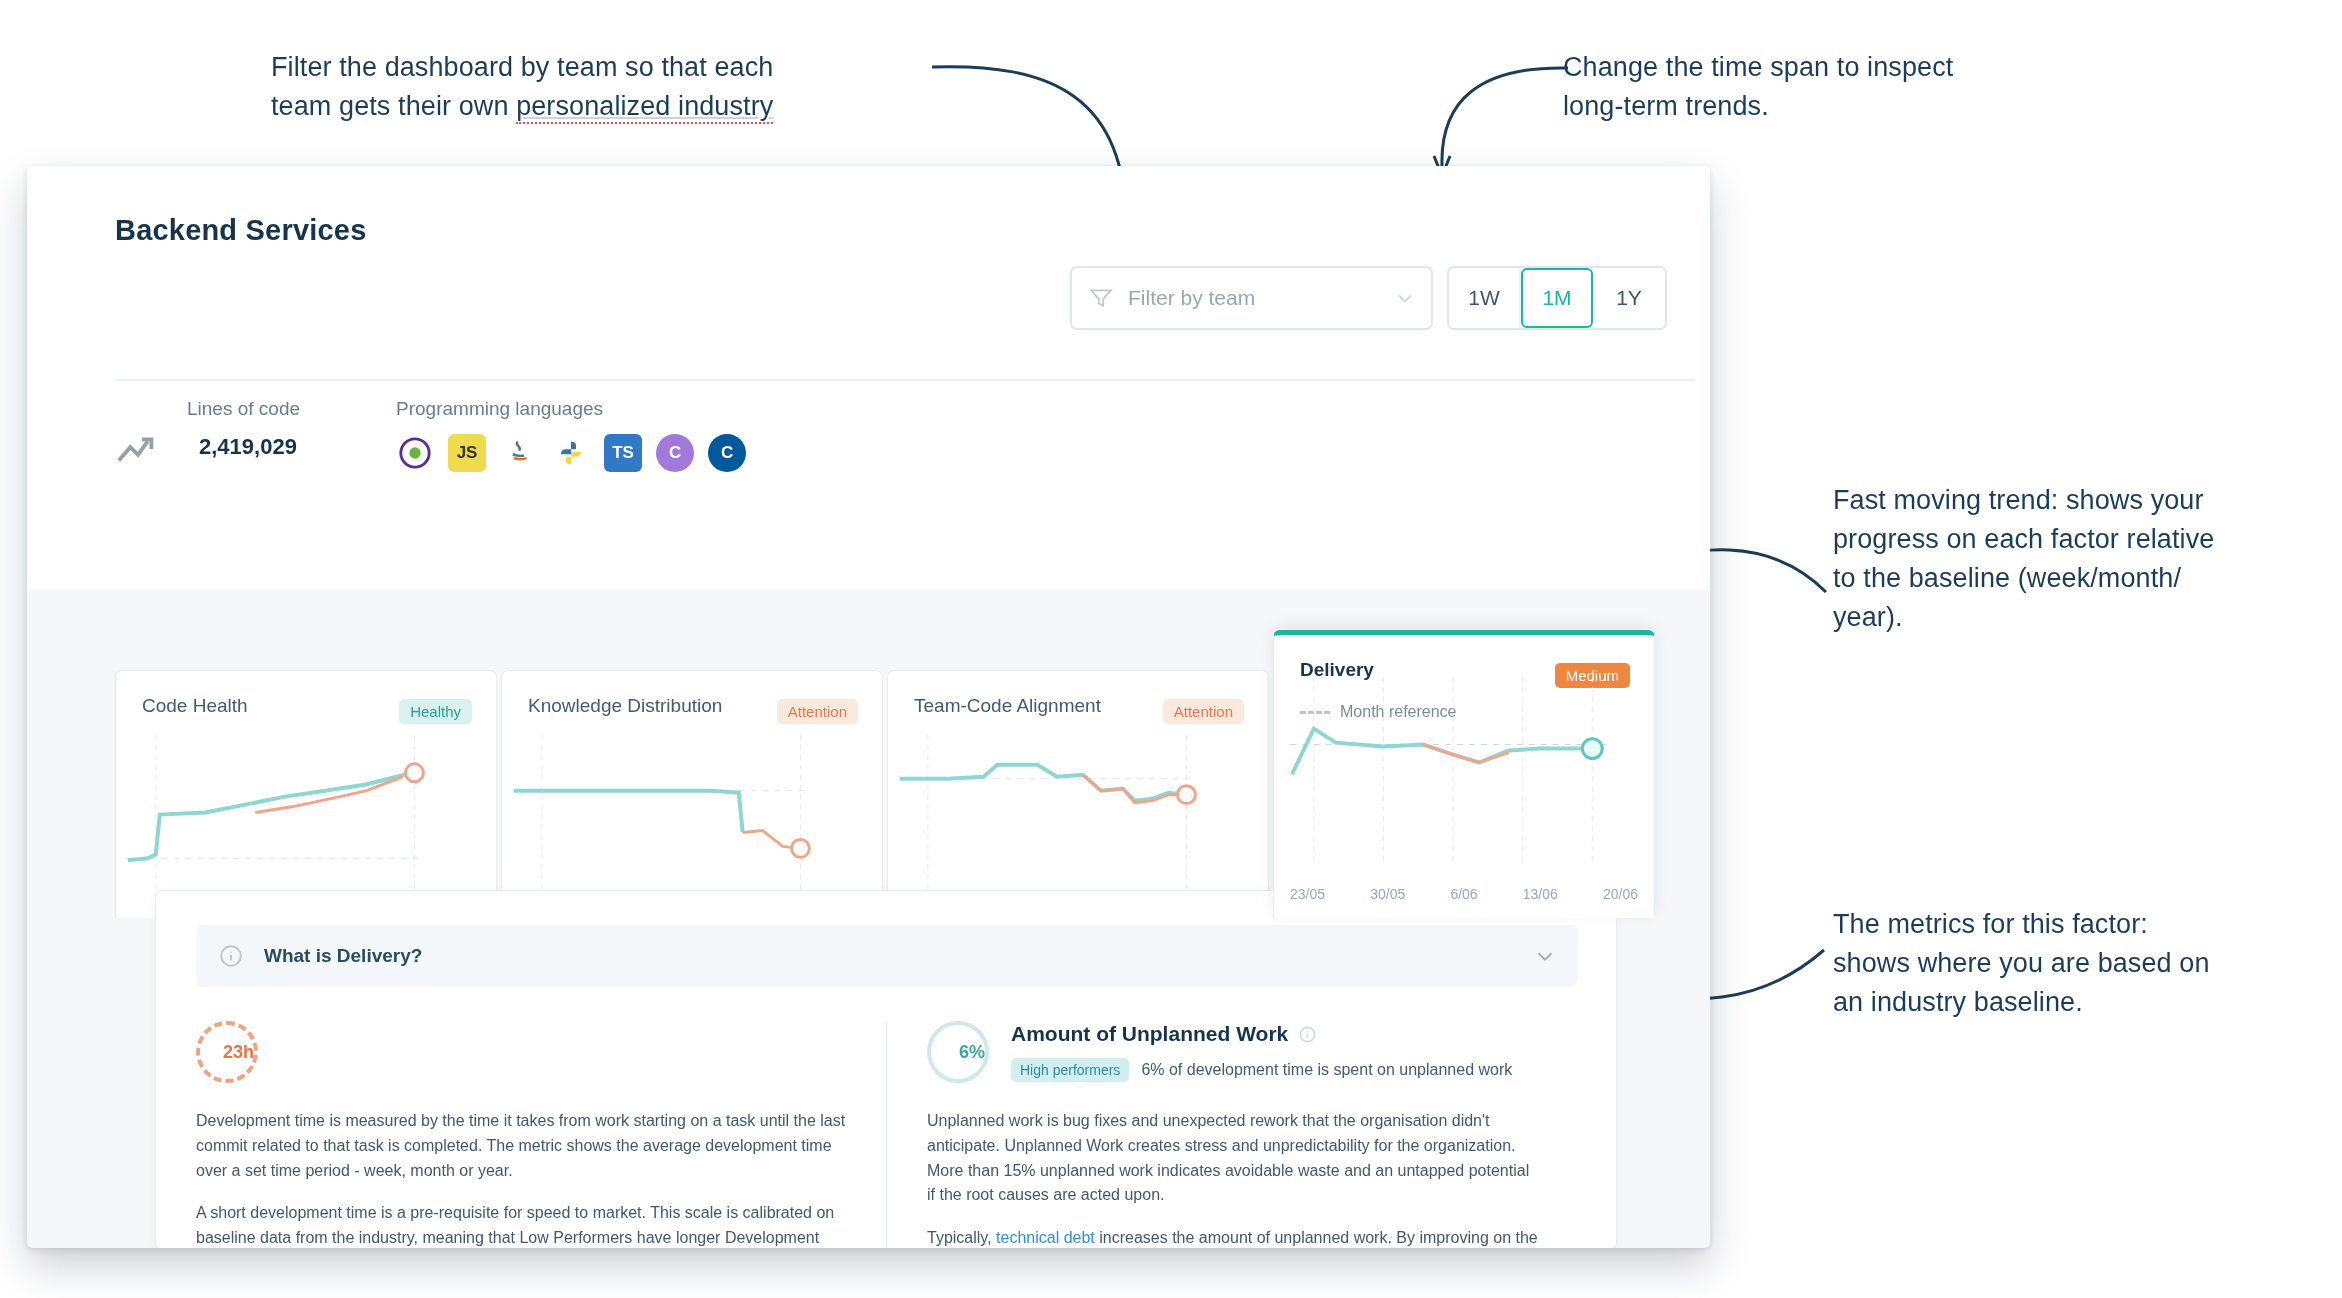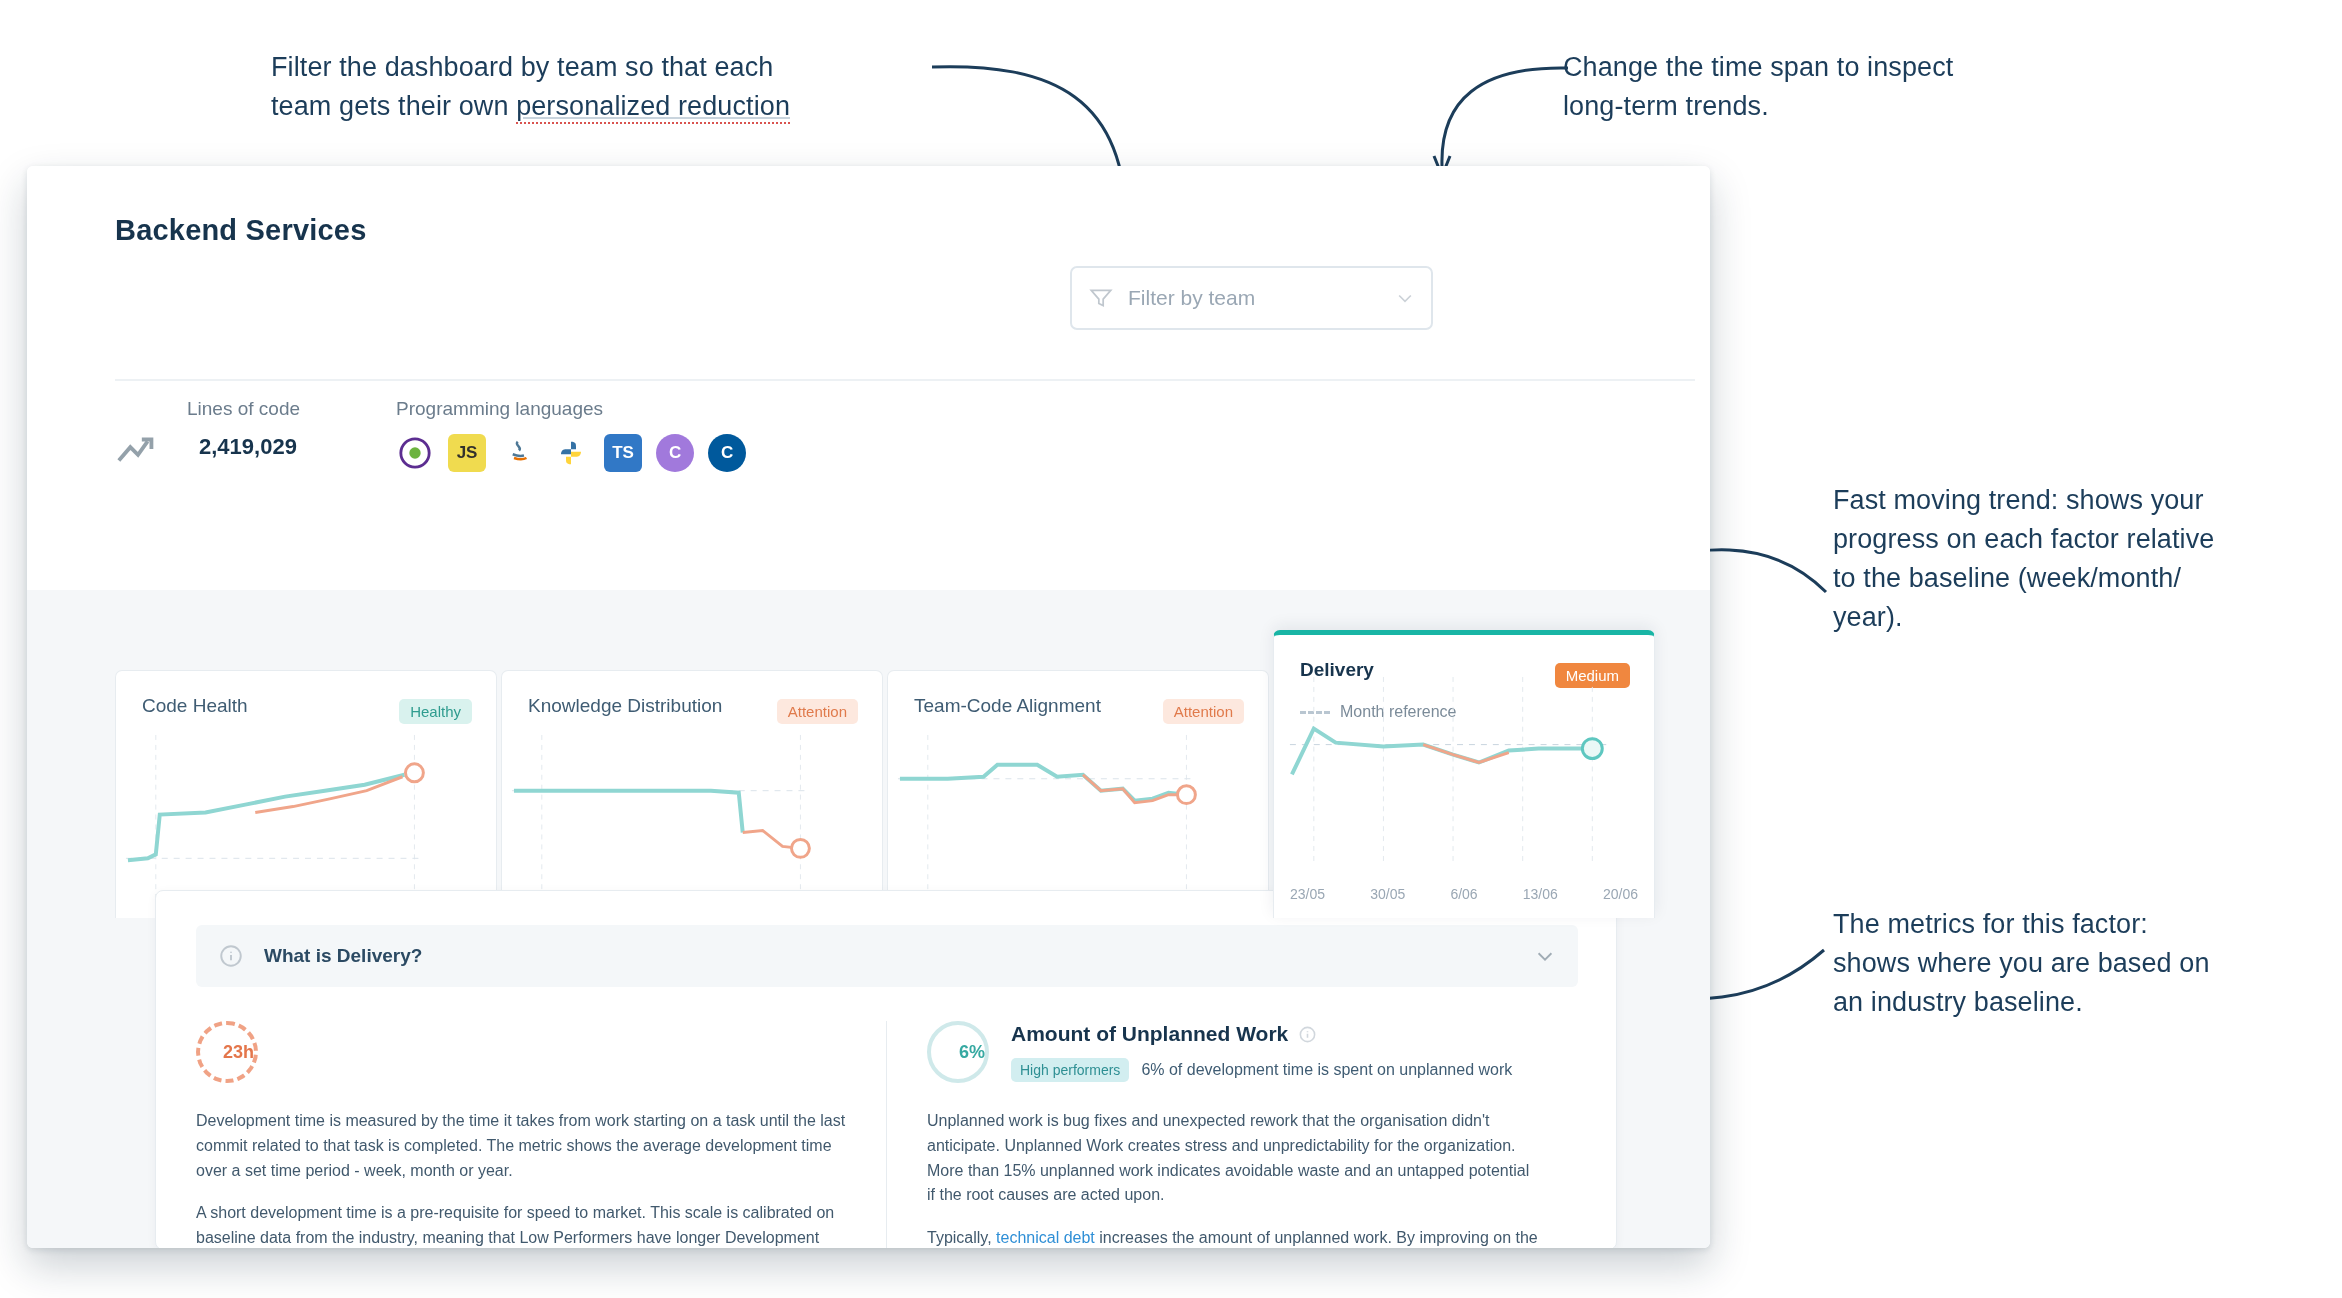--- a/index.html
+++ b/index.html
@@ -232,21 +232,21 @@
   .link { color: #2f8fd6; }
 </style>
 </head>
 <body>
 
 <div id="stage">
 
   <div class="annot" style="left:271px; top:48px; width:650px;">
     <div>Filter the dashboard by team so that each</div>
     <div>
-      <span>team gets their own </span><span class="ul spell">personalized reduction</span>
+      <span>team gets their own </span><span class="ul spell">personalized industry</span>
     </div>
   </div>
 
   <div class="annot" style="left:1563px; top:48px; width:560px;">
     <div>Change the time span to inspect</div>
     <div>long-term trends.</div>
   </div>
 
   <div class="annot" style="left:1833px; top:481px; width:480px;">
     <div>Fast moving trend: shows your</div>
@@ -289,20 +289,25 @@
       <div class="filter-box">
         <svg class="filter-icon" viewBox="0 0 24 24">
           <path d="M3 5h18l-7 8v6l-4-2v-4z" fill="none" stroke="#8d9aa7" stroke-width="1.6"></path>
         </svg>
         <span class="filter-placeholder">Filter by team</span>
         <svg class="chev" viewBox="0 0 24 24">
           <path d="M5 9l7 7 7-7" fill="none" stroke="#8d9aa7" stroke-width="2"></path>
         </svg>
       </div>
 
+      <div class="range-group">
+        <div class="range-btn">1W</div>
+        <div class="range-btn active">1M</div>
+        <div class="range-btn">1Y</div>
+      </div>
 
       <div class="header-divider"></div>
 
       <div class="stats-row">
         <svg class="trend-glyph" viewBox="0 0 24 24">
           <path d="M2 17l6-7 4 4 5-7" fill="none" stroke="#5c6f7e" stroke-width="2"></path>
           <path d="M14 6h5v5" fill="none" stroke="#5c6f7e" stroke-width="2"></path>
         </svg>
 
         <div class="stat-block">

